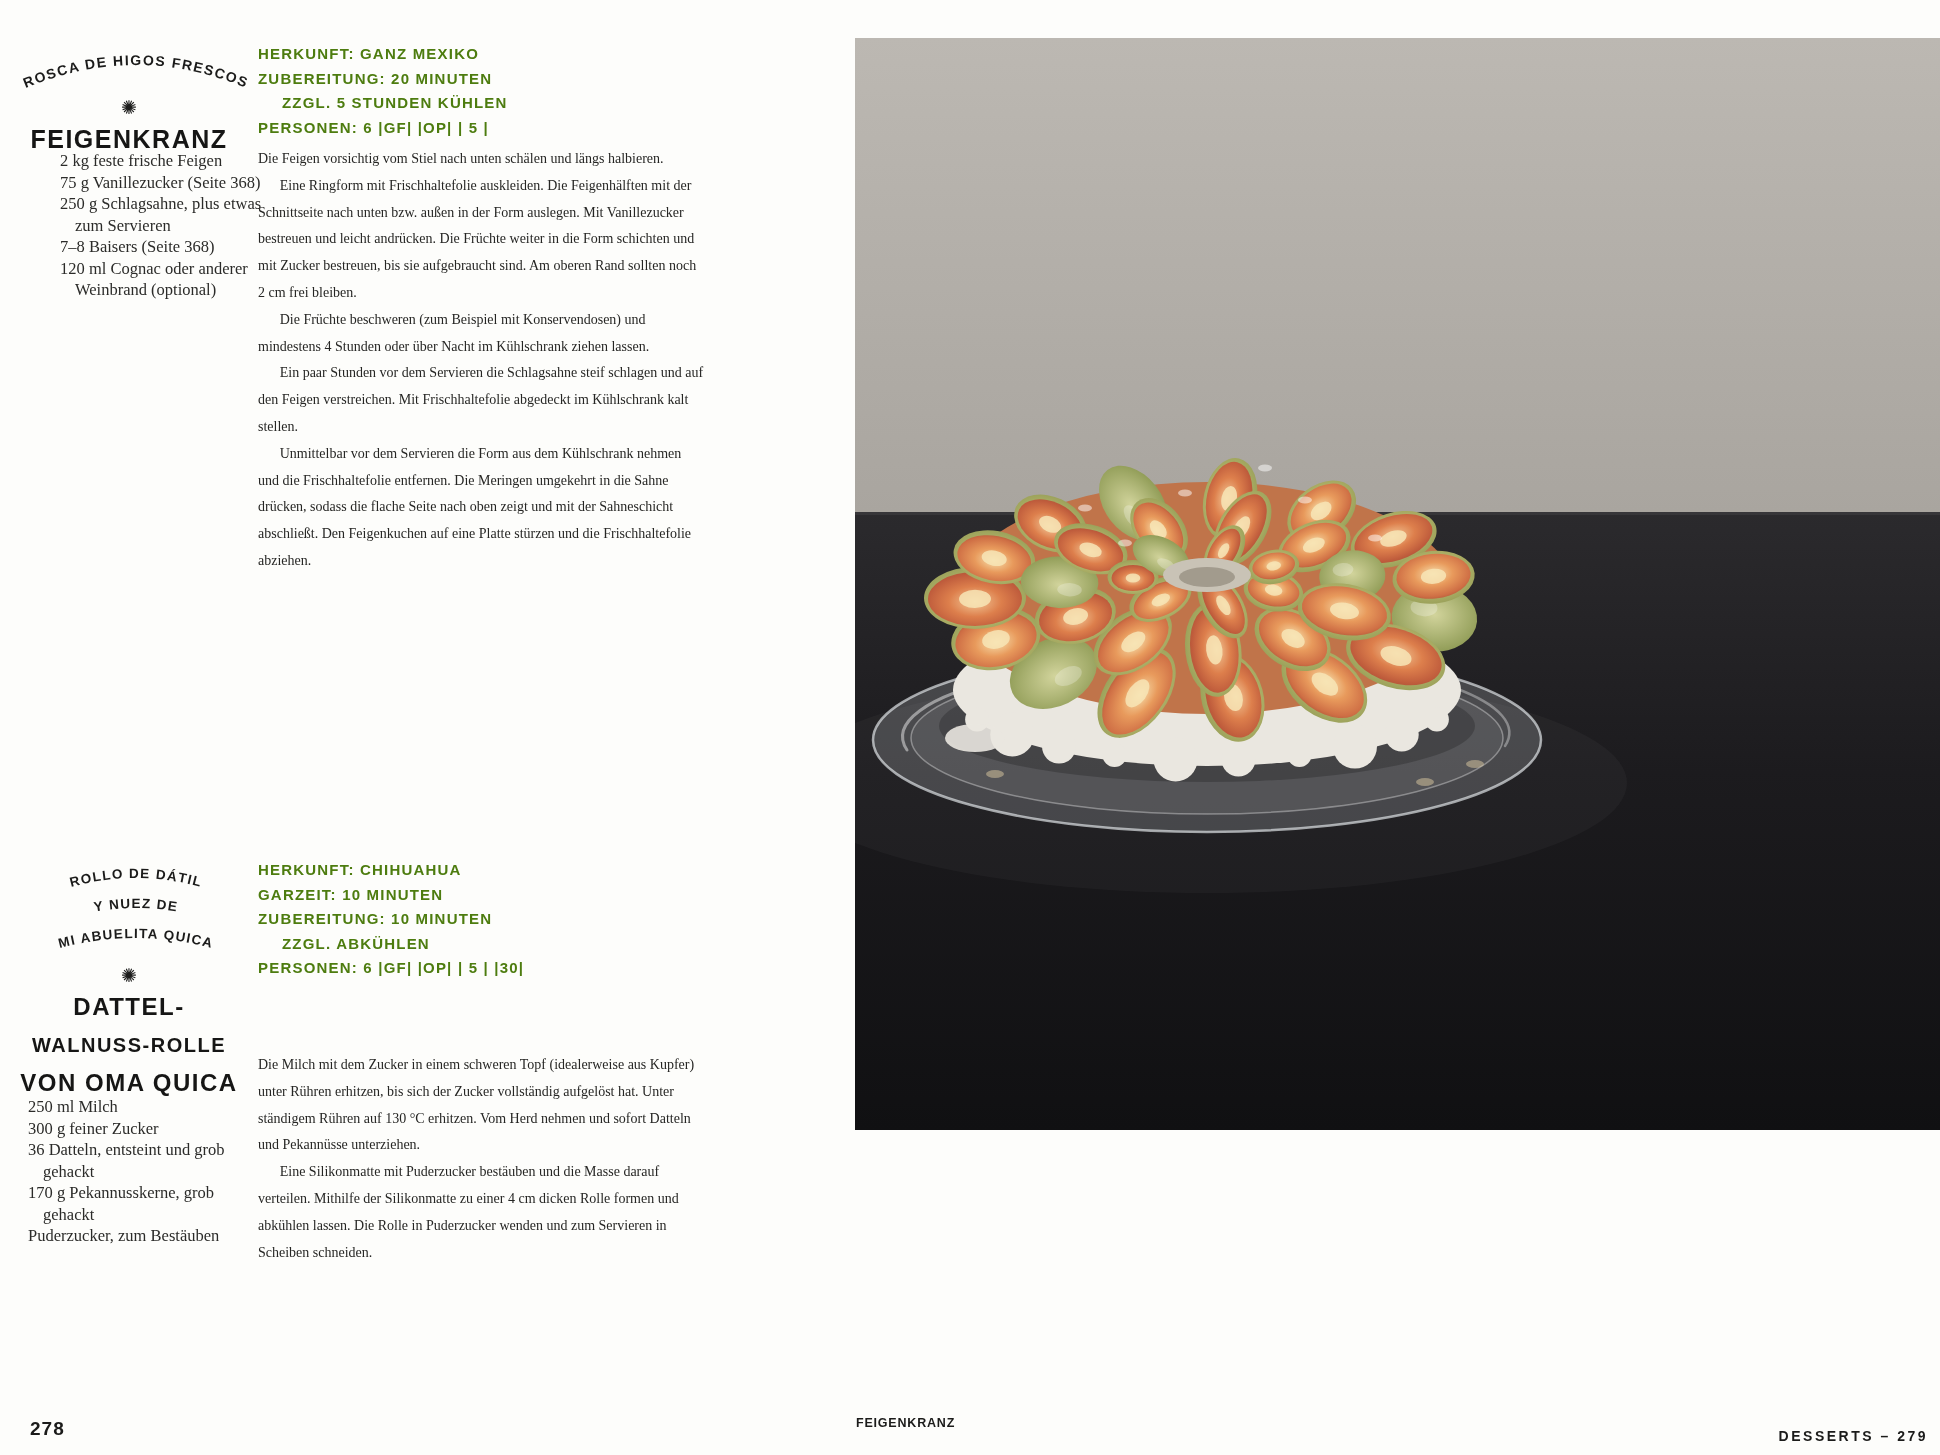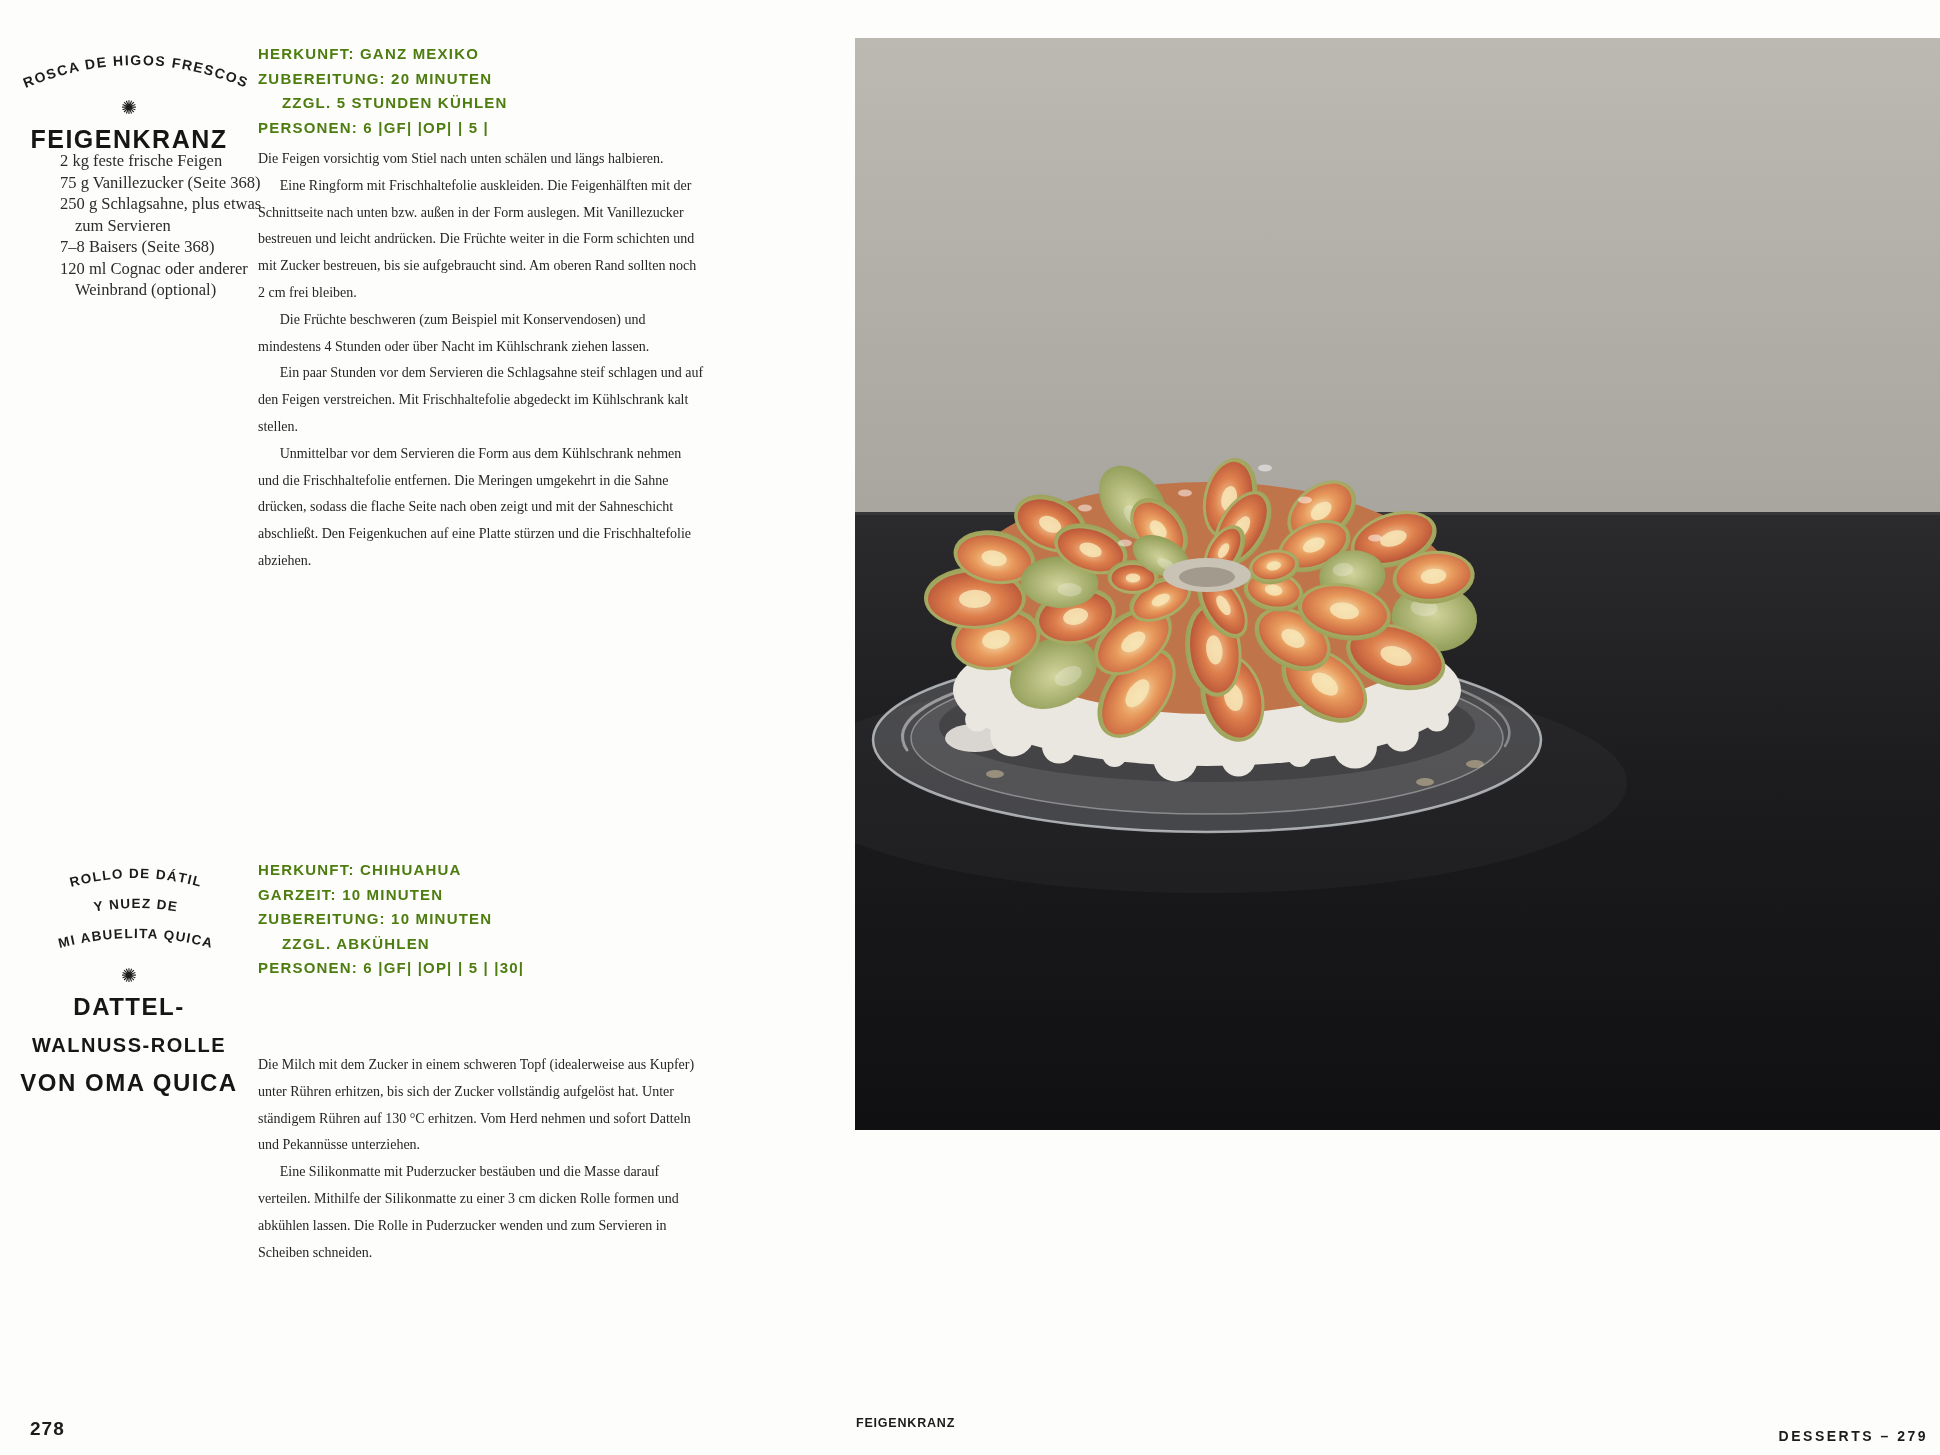--- a/index.html
+++ b/index.html
@@ -131,24 +131,31 @@
   </section>
 
   <section class="meta-block" style="top:858px;">
     <div class="meta-line">HERKUNFT: CHIHUAHUA</div>
     <div class="meta-line">GARZEIT: 10 MINUTEN</div>
     <div class="meta-line">ZUBEREITUNG: 10 MINUTEN</div>
     <div class="meta-line indent">ZZGL. ABKÜHLEN</div>
     <div class="meta-line">PERSONEN: 6  |GF| |OP| | 5 | |30|</div>
   </section>
 
+  <ul class="ingredients" style="top:1096px;">
+    <li>250 ml Milch</li>
+    <li>300 g feiner Zucker</li>
+    <li>36 Datteln, entsteint und grob gehackt</li>
+    <li>170 g Pekannusskerne, grob gehackt</li>
+    <li>Puderzucker, zum Bestäuben</li>
+  </ul>
 
   <div class="body-copy" style="top:1052px;">
     <p>Die Milch mit dem Zucker in einem schweren Topf (idealerweise aus Kupfer) unter Rühren erhitzen, bis sich der Zucker vollständig aufgelöst hat. Unter ständigem Rühren auf 130 °C erhitzen. Vom Herd nehmen und sofort Datteln und Pekannüsse unterziehen.</p>
-    <p>Eine Silikonmatte mit Puderzucker bestäuben und die Masse darauf verteilen. Mithilfe der Silikonmatte zu einer 3 cm dicken Rolle formen und abkühlen lassen. Die Rolle in Puderzucker wenden und zum Servieren in Scheiben schneiden.</p>
+    <p>Eine Silikonmatte mit Puderzucker bestäuben und die Masse darauf verteilen. Mithilfe der Silikonmatte zu einer 4 cm dicken Rolle formen und abkühlen lassen. Die Rolle in Puderzucker wenden und zum Servieren in Scheiben schneiden.</p>
   </div>
 
   <figure class="photo-frame">
     <svg id="photo-svg" viewBox="0 0 1085 1092" xmlns="http://www.w3.org/2000/svg">
         <defs>
           <linearGradient id="gWall" x1="0" y1="0" x2="0" y2="1">
             <stop offset="0%" stop-color="#bcb8b2"></stop>
             <stop offset="100%" stop-color="#a9a59f"></stop>
           </linearGradient>
           <linearGradient id="gTable" x1="0" y1="0" x2="0" y2="1">

